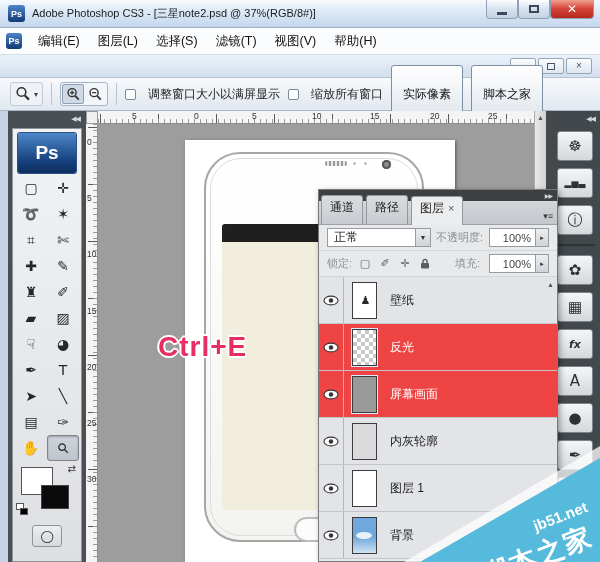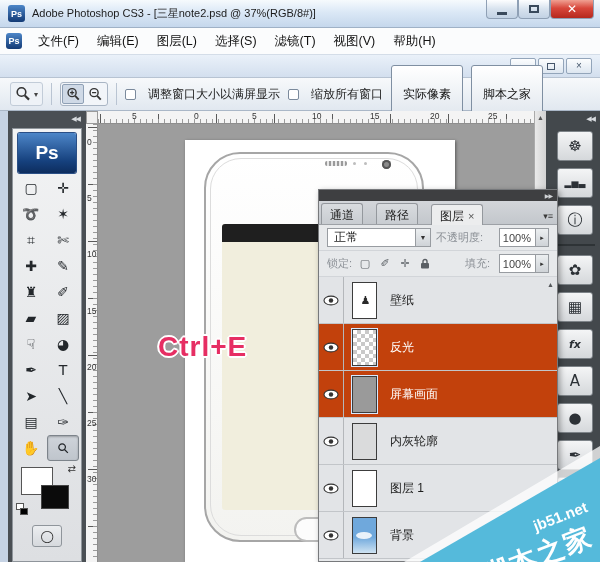--- a/index.html
+++ b/index.html
@@ -121,41 +121,41 @@
   font-size:15px;color:#2c3136;font-family:"DejaVu Sans",sans-serif;}
 .dbtn.small{font-size:11px;font-style:italic;font-weight:bold;}
 .ddiv{width:40px;height:2px;background:#2e3336;margin:2px 0;}
 
 
 .layers-panel{position:absolute;left:318px;top:189px;width:240px;height:373px;z-index:4;
   background:#e7e9eb;border:1px solid #77797c;box-shadow:2px 2px 6px rgba(0,0,0,.35);}
 .lp-strip{height:11px;background:#3e3f41;color:#cfd2d5;font-size:6px;text-align:right;padding:2px 5px 0 0;letter-spacing:-1px;}
 .lp-tabs{height:24px;background:linear-gradient(#d3d6da,#c3c7cc);border-bottom:1px solid #9da1a6;
   display:flex;align-items:flex-end;padding:0 2px;position:relative;}
-.lp-tab{font-size:12px;color:#222;padding:3px 8px 0;border:1px solid #94989d;border-bottom:none;
-  border-radius:3px 3px 0 0;background:linear-gradient(#d9dcdf,#c8ccd1);margin-right:13px;white-space:nowrap;}
+.lp-tab{font-size:12px;color:#222;padding:3px 8px 8px;border:1px solid #94989d;border-bottom:none;
+  border-radius:3px 3px 0 0;background:linear-gradient(#d9dcdf,#c8ccd1);margin-right:3px;white-space:nowrap;}
 .lp-tab.active{background:#ecedee;position:relative;top:1px;}
 .lp-tab .x{color:#555;margin-left:4px;font-size:11px;}
 .panel-menu{position:absolute;right:4px;bottom:3px;font-size:9px;color:#3a3a3a;}
 .lp-row{display:flex;align-items:center;height:26px;padding:0 8px;gap:5px;border-bottom:1px solid #d2d5d9;}
 .blend-select{display:flex;width:104px;height:19px;border:1px solid #989ca1;background:#fff;align-items:center;}
 .blend-select .val{flex:1;padding-left:6px;font-size:12px;color:#222;}
 .blend-select .dd{width:15px;height:100%;border-left:1px solid #989ca1;background:linear-gradient(#eceff1,#cfd3d7);
   display:flex;align-items:center;justify-content:center;font-size:7px;color:#333;}
 .lp-label{font-size:11px;color:#8b9096;white-space:nowrap;}
-.valbox{display:flex;width:50px;height:19px;border:1px solid #989ca1;background:#fff;align-items:center;margin-left:auto;}
+.valbox{display:flex;width:60px;height:19px;border:1px solid #989ca1;background:#fff;align-items:center;margin-left:auto;}
 .valbox .v{flex:1;text-align:right;padding-right:4px;font-size:11px;color:#444;}
 .valbox .dd{width:13px;height:100%;border-left:1px solid #989ca1;background:linear-gradient(#eceff1,#cfd3d7);
   display:flex;align-items:center;justify-content:center;font-size:7px;color:#333;}
 .lockicons{display:flex;gap:4px;align-items:center;}
 .lk{width:16px;height:16px;border:1px solid transparent;display:flex;align-items:center;justify-content:center;
   font-size:11px;color:#5a5f64;font-family:"DejaVu Sans",sans-serif;}
 .lyr-list{position:relative;}
 .lyr{display:flex;align-items:center;height:47px;border-bottom:1px solid #c2c5c9;background:#e2e4e7;}
-.lyr.selected{background:#c2410c;}
+.lyr.selected{background:#ef4444;}
 .lyr.selected .lname{color:#fff;}
 .eyecell{width:25px;align-self:stretch;display:flex;align-items:center;justify-content:center;border-right:1px solid #b4b7bb;}
 .thumbcell{width:40px;display:flex;align-items:center;justify-content:center;}
 .thumb{width:25px;height:37px;border:1px solid #3c3c3c;background:#fff;position:relative;overflow:hidden;}
 .lyr.selected .thumb{box-shadow:0 0 0 1px #d9e9ff;}
 .thumb.checker{background-image:linear-gradient(45deg,#c9c9c9 25%,transparent 25%,transparent 75%,#c9c9c9 75%),
   linear-gradient(45deg,#c9c9c9 25%,#ffffff 25%,#ffffff 75%,#c9c9c9 75%);background-size:8px 8px;background-position:0 0,4px 4px;}
 .thumb.gray{background:#9a9a9a;}
 .thumb.lightgray{background:#dadbdc;}
 .thumb.sky{background:linear-gradient(#6fa8dc 55%,#cfe3f2);}
@@ -189,21 +189,20 @@
           <span class="glyph-box"></span>
         </span>
       <span class="winbtn close">
           <span>✕</span>
         </span>
     </span>
   </div>
 
   <div class="menubar">
     <span class="appicon">Ps</span>
-    <span class="menu-item">文件(F)</span>
     <span class="menu-item">编辑(E)</span>
     <span class="menu-item">图层(L)</span>
     <span class="menu-item">选择(S)</span>
     <span class="menu-item">滤镜(T)</span>
     <span class="menu-item">视图(V)</span>
     <span class="menu-item">帮助(H)</span>
   </div>
 
   <div class="substrip">
     <span class="docbtns">

